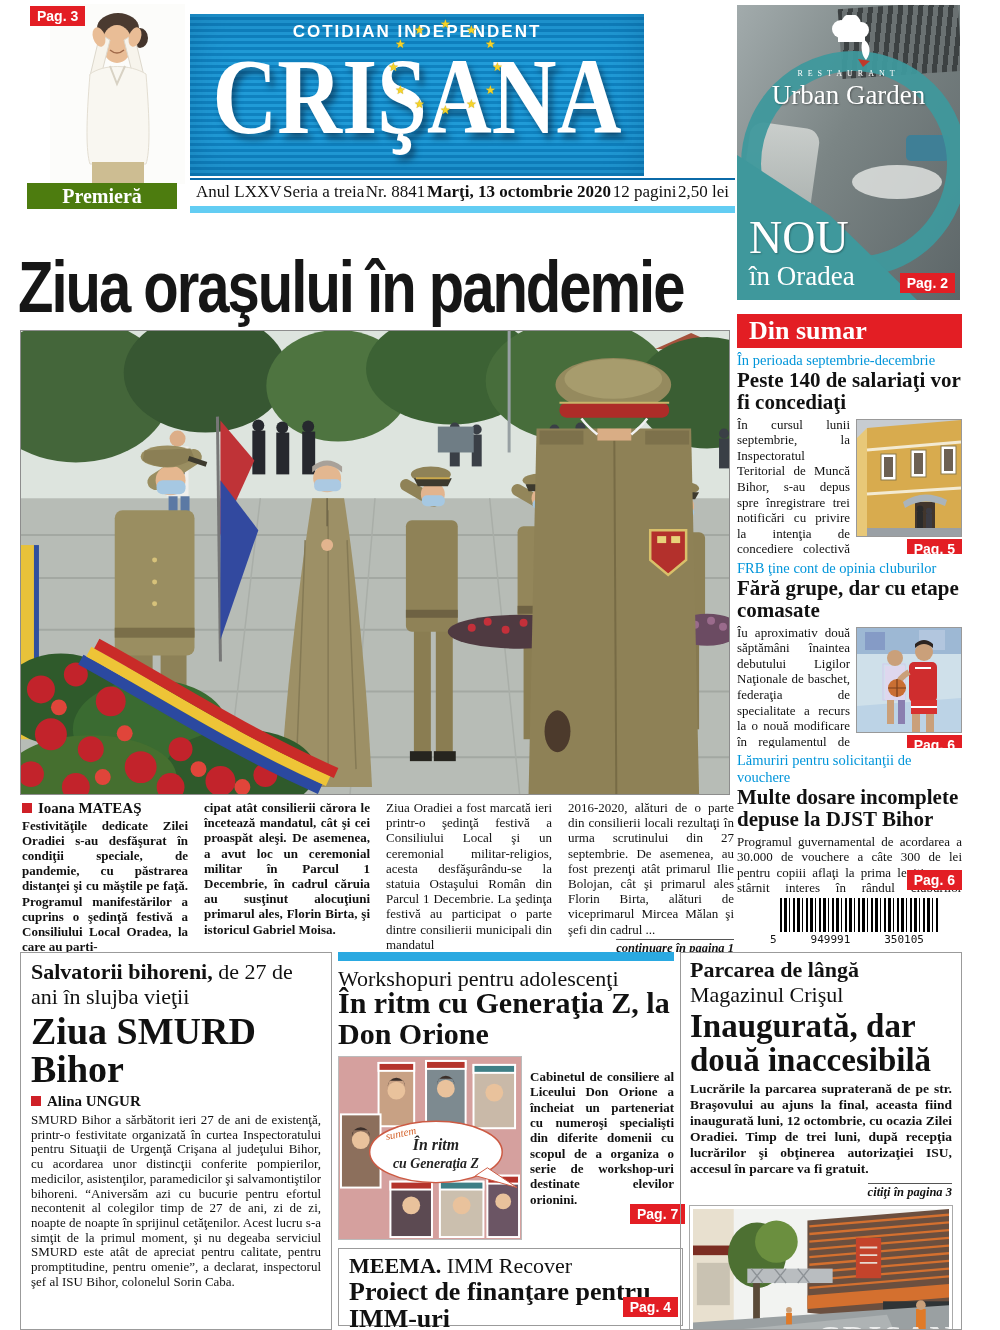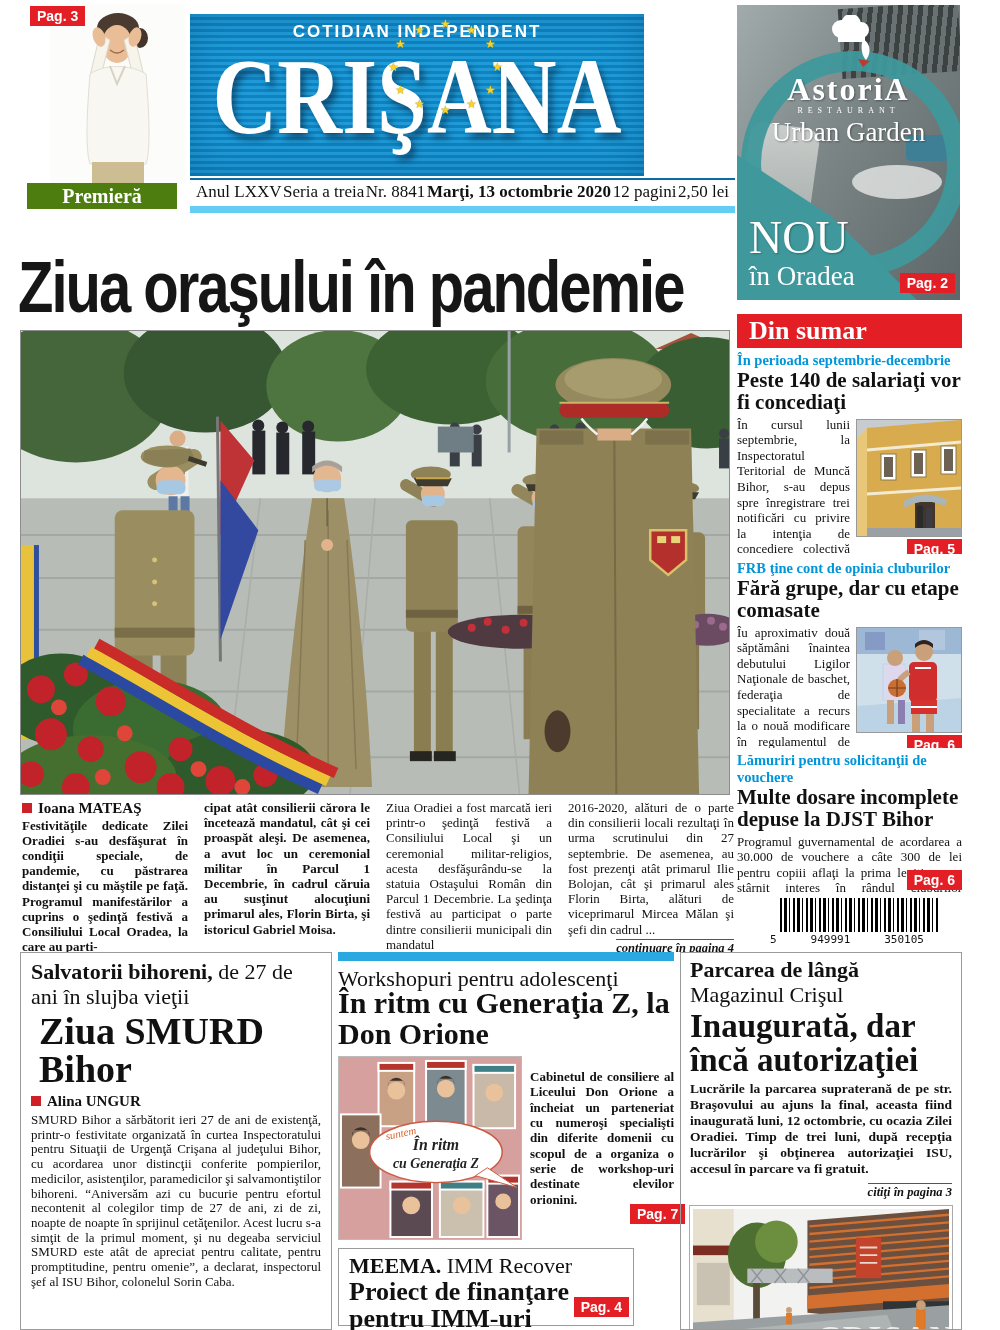--- a/index.html
+++ b/index.html
@@ -60,45 +60,45 @@
   .col p{margin:0;}
   .bold-cols{font-weight:bold;}
   .byline{font-weight:bold;font-size:15px;margin:0 0 3px 0;}
   .redsq{display:inline-block;width:10px;height:10px;background:#cf2027;margin-right:6px;}
   .cont{display:block;text-align:right;font-style:italic;font-weight:bold;font-size:12.5px;margin-top:4px;}
   .cont span{border-top:1px solid #555;padding-top:1px;}
   
   .sumar-head{left:737px;top:314px;width:225px;height:34px;background:#e31e24;color:#fff;
               font-weight:bold;font-size:26px;line-height:34px;padding-left:12px;box-sizing:border-box;}
   .sumar-item{position:absolute;left:737px;width:225px;overflow:hidden;}
-  .s-kicker{color:#0095da;font-weight:bold;font-size:14.5px;font-family:"Liberation Serif",serif;}
+  .s-kicker{color:#0095da;font-weight:normal;font-size:14.5px;font-family:"Liberation Serif",serif;}
   .s-title{margin:1px 0 3px 0;font-size:21px;line-height:1.04;font-weight:bold;}
   .s-imgwrap{float:right;width:106px;margin:2px 0 2px 6px;text-align:right;position:relative;}
   .s-imgwrap svg{display:block;border:1px solid #999;}
   .s-badge{margin-top:2px;}
   .s-body{margin:0;font-size:13px;line-height:1.2;text-align:justify;}
   .s-badge-abs{position:absolute;right:0;bottom:4px;}
   .barcode{left:770px;top:898px;width:168px;height:48px;}
   .bars{height:34px;background:repeating-linear-gradient(90deg,#000 0 2px,#fff 2px 4px,#000 4px 7px,#fff 7px 9px,#000 9px 10px,#fff 10px 13px);margin-left:10px;}
   .bdigits{display:flex;font-family:"DejaVu Sans Mono",monospace;font-size:11px;justify-content:space-between;padding:1px 14px 0 0;}
   
   .boxL{left:20px;top:952px;width:312px;height:378px;border:1px solid #9b9b9b;box-sizing:border-box;
         padding:6px 10px;overflow:hidden;}
   .bk{font-size:22px;line-height:1.15;}
   .bk .b{font-weight:bold;}
-  .hl2{font-weight:bold;font-size:38px;line-height:1.02;margin:2px 0 4px 8px;}
+  .hl2{font-weight:bold;font-size:38px;line-height:1.02;margin:2px 0 4px 0;}
   .lead-p{font-weight:bold;font-size:13.5px;line-height:1.18;text-align:justify;margin:3px 0 8px 0;}
   .body-p{font-size:13px;line-height:1.13;text-align:justify;margin:0;}
   .cyanbar2{left:338px;top:952px;width:336px;height:9px;background:#2aa9e1;}
   .wk-kicker{left:338px;top:966px;font-size:22px;}
   .wk-head{left:338px;top:988px;width:336px;font-weight:bold;font-size:30px;line-height:1.03;}
   .collage{left:338px;top:1056px;width:184px;height:184px;border:1px solid #bbb;box-sizing:border-box;}
   .wk-body{left:530px;top:1056px;width:144px;font-weight:bold;font-size:13px;line-height:1.18;text-align:justify;}
   .wk-badge{left:630px;top:1204px;}
-  .meema{left:338px;top:1248px;width:296px;height:78px;border:1px solid #9b9b9b;box-sizing:border-box;
+  .meema{left:338px;top:1248px;width:345px;height:78px;border:1px solid #9b9b9b;box-sizing:border-box;
          padding:4px 10px;position:absolute;}
   .meema .hl3{font-weight:bold;font-size:26px;line-height:1.02;margin:1px 0 0 0;}
   .meema .badge{position:absolute;right:4px;bottom:8px;}
   .boxR{left:680px;top:952px;width:282px;height:378px;border:1px solid #9b9b9b;box-sizing:border-box;
         padding:4px 9px;overflow:hidden;}
   .hl4{font-weight:bold;font-size:33px;line-height:1.04;margin:1px 0 4px 0;}
   .photoR{position:relative;margin-top:6px;border:3px solid #fff;outline:1px solid #aaa;}
   
   .ph{display:block;}
 </style>
@@ -161,21 +161,20 @@
     <div class="ad-wedge"></div>
     <div class="ad-content">
       <svg width="64" height="52" viewBox="0 0 64 52">
         <circle cx="24" cy="14" r="9" fill="#fff"></circle>
           <circle cx="34" cy="9" r="10" fill="#fff"></circle>
         <circle cx="44" cy="15" r="8" fill="#fff"></circle>
           <rect x="21" y="15" width="27" height="12" fill="#fff"></rect>
         <path d="M46 24 C53 28 55 37 49 45 C45 41 43 32 46 24 Z" fill="#fff"></path>
         <polygon points="41,44 53,46 46,52" fill="#c0392b"></polygon>
       </svg>
-      <div class="ad-brand">AstoriA</div>
       <div class="ad-rest">RESTAURANT</div>
       <div class="ad-line">Urban Garden</div>
     </div>
     <div class="ad-nou">NOU</div>
     <div class="ad-oradea">în Oradea</div>
     <span class="badge ad-badge">Pag. 2</span>
   </div>
 
   <div class="abs headline">Ziua oraşului în pandemie</div>
 
@@ -351,21 +350,21 @@
     <p>Festivităţile dedicate Zilei Oradiei s-au desfăşurat în condiţii speciale, de pandemie, cu păstrarea distanţei şi cu măştile pe faţă. Programul manifestărilor a cuprins o şedinţă festivă a Consiliului Local Oradea, la care au parti-</p>
   </div>
   <div class="abs col bold-cols" style="left:204px">
     <p>cipat atât consilierii cărora le încetează mandatul, cât şi cei proaspăt aleşi. De asemenea, a avut loc un ceremonial militar în Parcul 1 Decembrie, în cadrul căruia au susţinut alocuţiuni primarul ales, Florin Birta, şi istoricul Gabriel Moisa.</p>
   </div>
   <div class="abs col" style="left:386px">
     <p>Ziua Oradiei a fost marcată ieri printr-o şedinţă festivă a Consiliului Local şi un ceremonial militar-religios, acesta desfăşurându-se la statuia Ostaşului Român din Parcul 1 Decembrie. La şedinţa festivă au participat o parte dintre consilierii municipali din mandatul</p>
   </div>
   <div class="abs col" style="left:568px">
     <p>2016-2020, alături de o parte din consilierii locali rezultaţi în urma scrutinului din 27 septembrie. De asemenea, au fost prezenţi atât primarul Ilie Bolojan, cât şi primarul ales Florin Birta, alături de viceprimarul Mircea Mălan şi şefi din cadrul ...</p>
-    <span class="cont"><span>continuare în pagina 4</span></span>
+    <span class="cont"><span>continuare în pagina 1</span></span>
   </div>
 
   <div class="abs sumar-head">Din sumar</div>
 
   <section class="sumar-item" style="top:352px;height:202px">
     <div class="s-kicker">În perioada septembrie-decembrie</div>
     <h3 class="s-title">Peste 140 de salariaţi vor fi concediaţi</h3>
     <div class="s-imgwrap">
       <svg class="ph" width="104" height="116" viewBox="0 0 104 116">
         <rect width="104" height="116" fill="#c7ccd1"></rect>
@@ -506,21 +505,21 @@
       <span class="b">MEEMA.</span><span> IMM Recover</span>
     </div>
     <div class="hl3">Proiect de finanţare pentru IMM-uri</div>
     <span class="badge">Pag. 4</span>
   </div>
 
   <div class="abs boxR">
     <div class="bk">
       <span class="b">Parcarea de lângă</span><span> Magazinul Crişul</span>
     </div>
-    <div class="hl4">Inaugurată, dar încă autorizaţiei</div>
+    <div class="hl4">Inaugurată, dar două inaccesibilă</div>
     <p class="lead-p">Lucrările la parcarea supraterană de pe str. Braşovului au ajuns la final, aceasta fiind inaugurată luni, 12 octombrie, cu ocazia Zilei Oradiei. Timp de trei luni, după recepţia lucrărilor şi obţinerea autorizaţiei ISU, accesul în parcare va fi gratuit.</p>
     <span class="cont"><span>citiţi în pagina 3</span></span>
     <div class="photoR">
       <svg class="ph" width="256" height="150" viewBox="0 0 264 156" preserveAspectRatio="none">
         <rect width="264" height="156" fill="#f2f3f1"></rect>
         <rect x="0" y="0" width="42" height="120" fill="#e8e0cf"></rect>
         <rect x="0" y="38" width="42" height="10" fill="#7b2d22"></rect>
         <rect x="4" y="56" width="34" height="44" fill="#c9c2b2"></rect>
         <ellipse cx="66" cy="48" rx="30" ry="34" fill="#4d7032"></ellipse>
         <ellipse cx="86" cy="34" rx="22" ry="22" fill="#6b8f3f"></ellipse>

